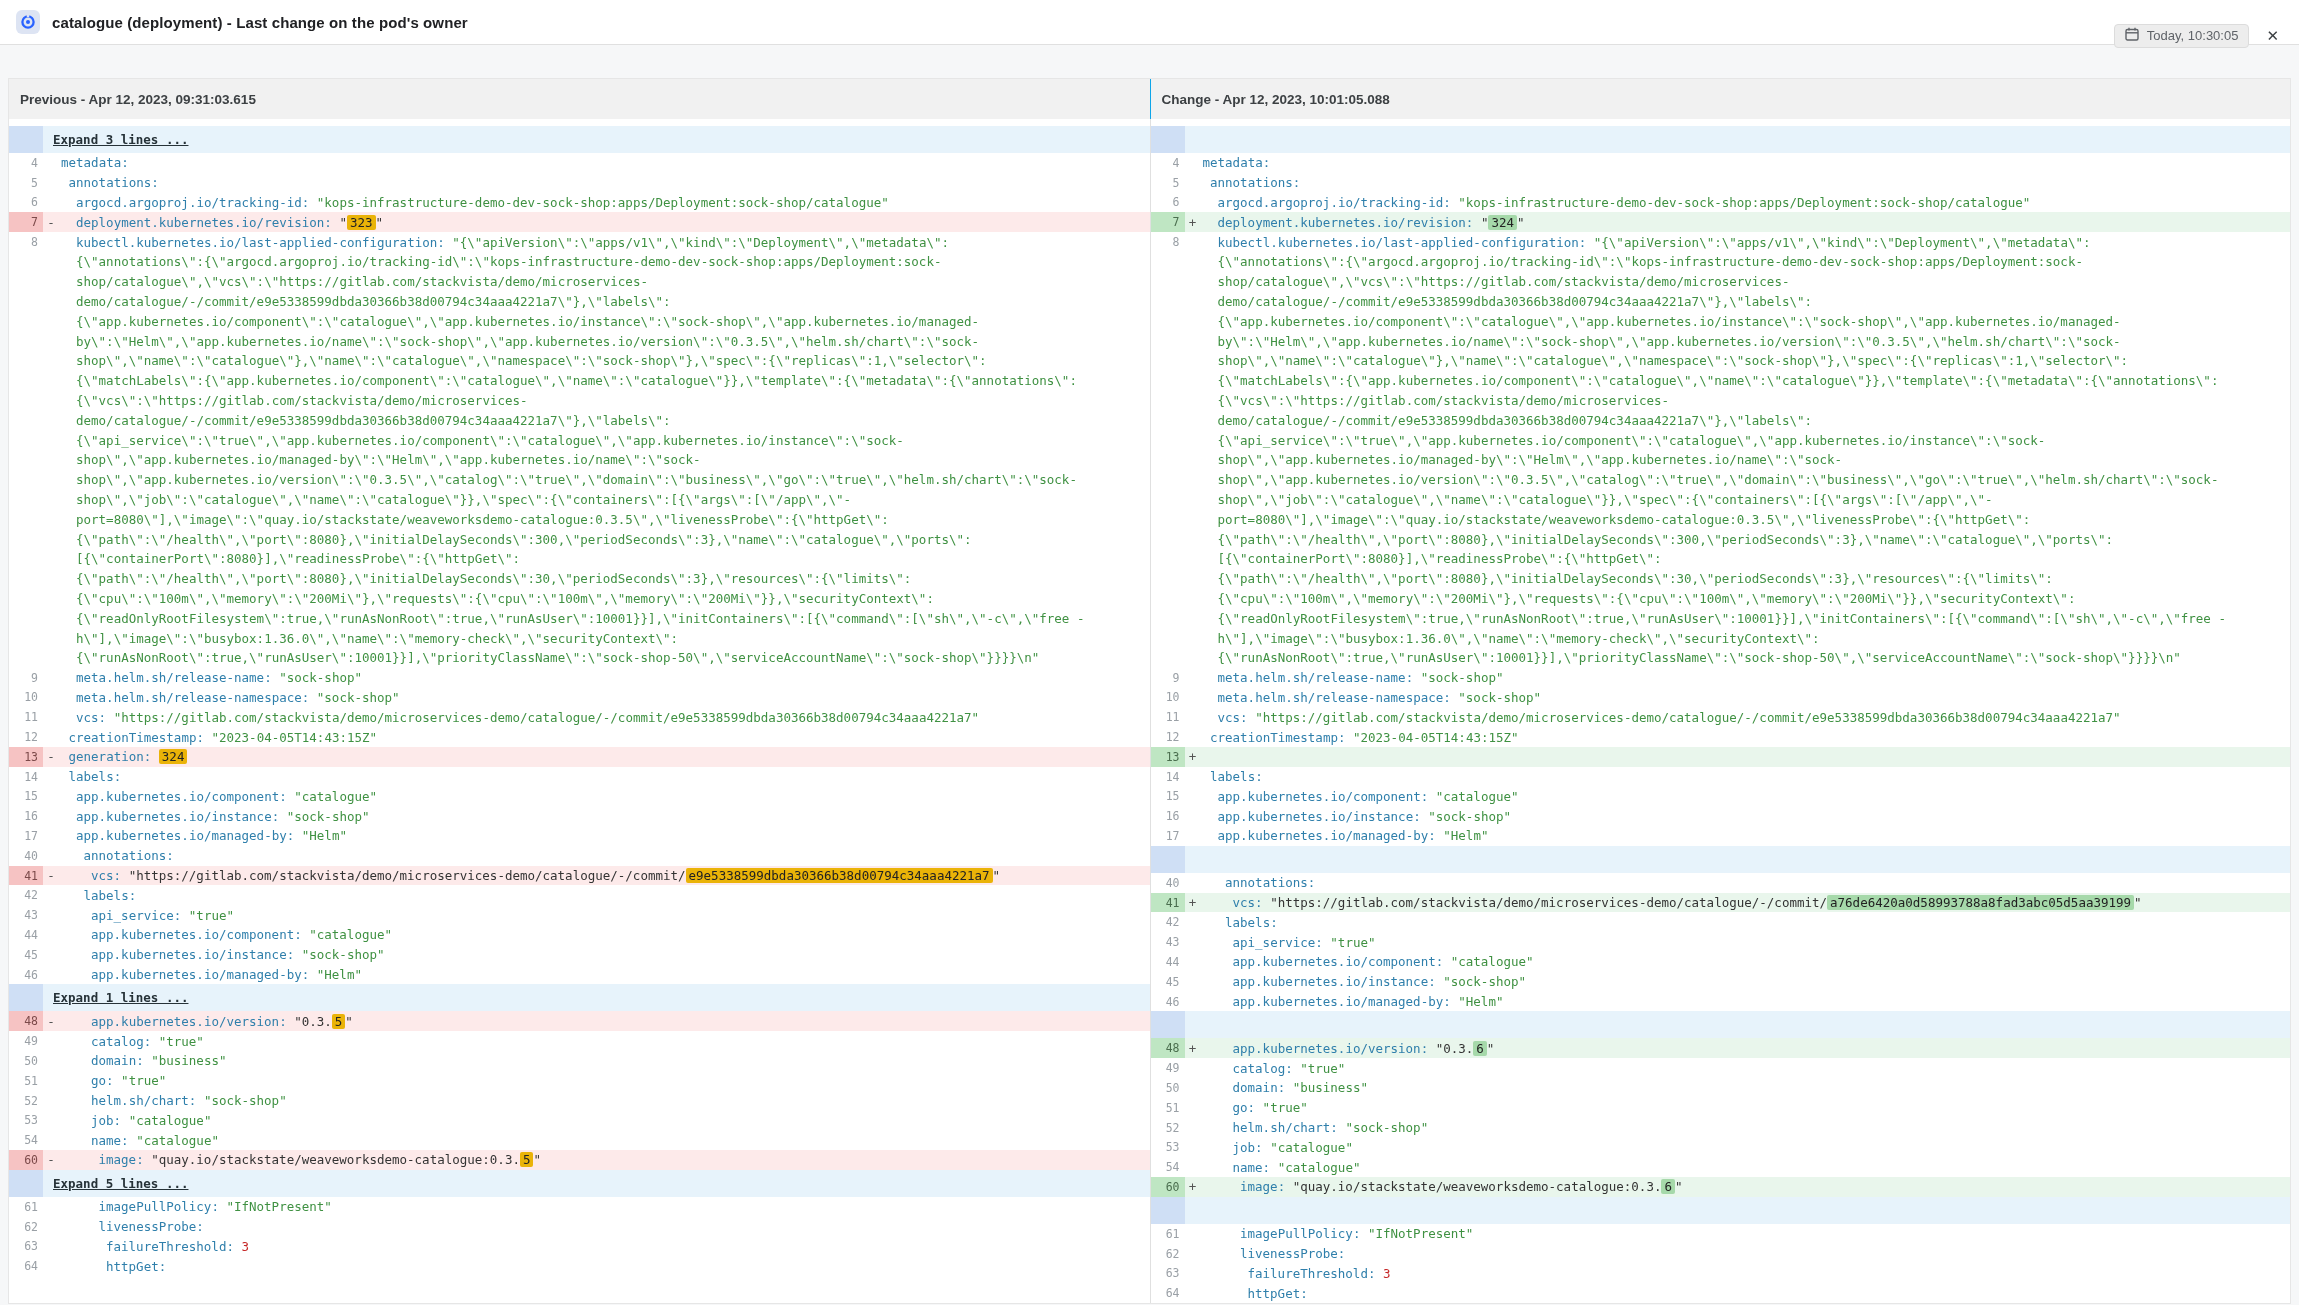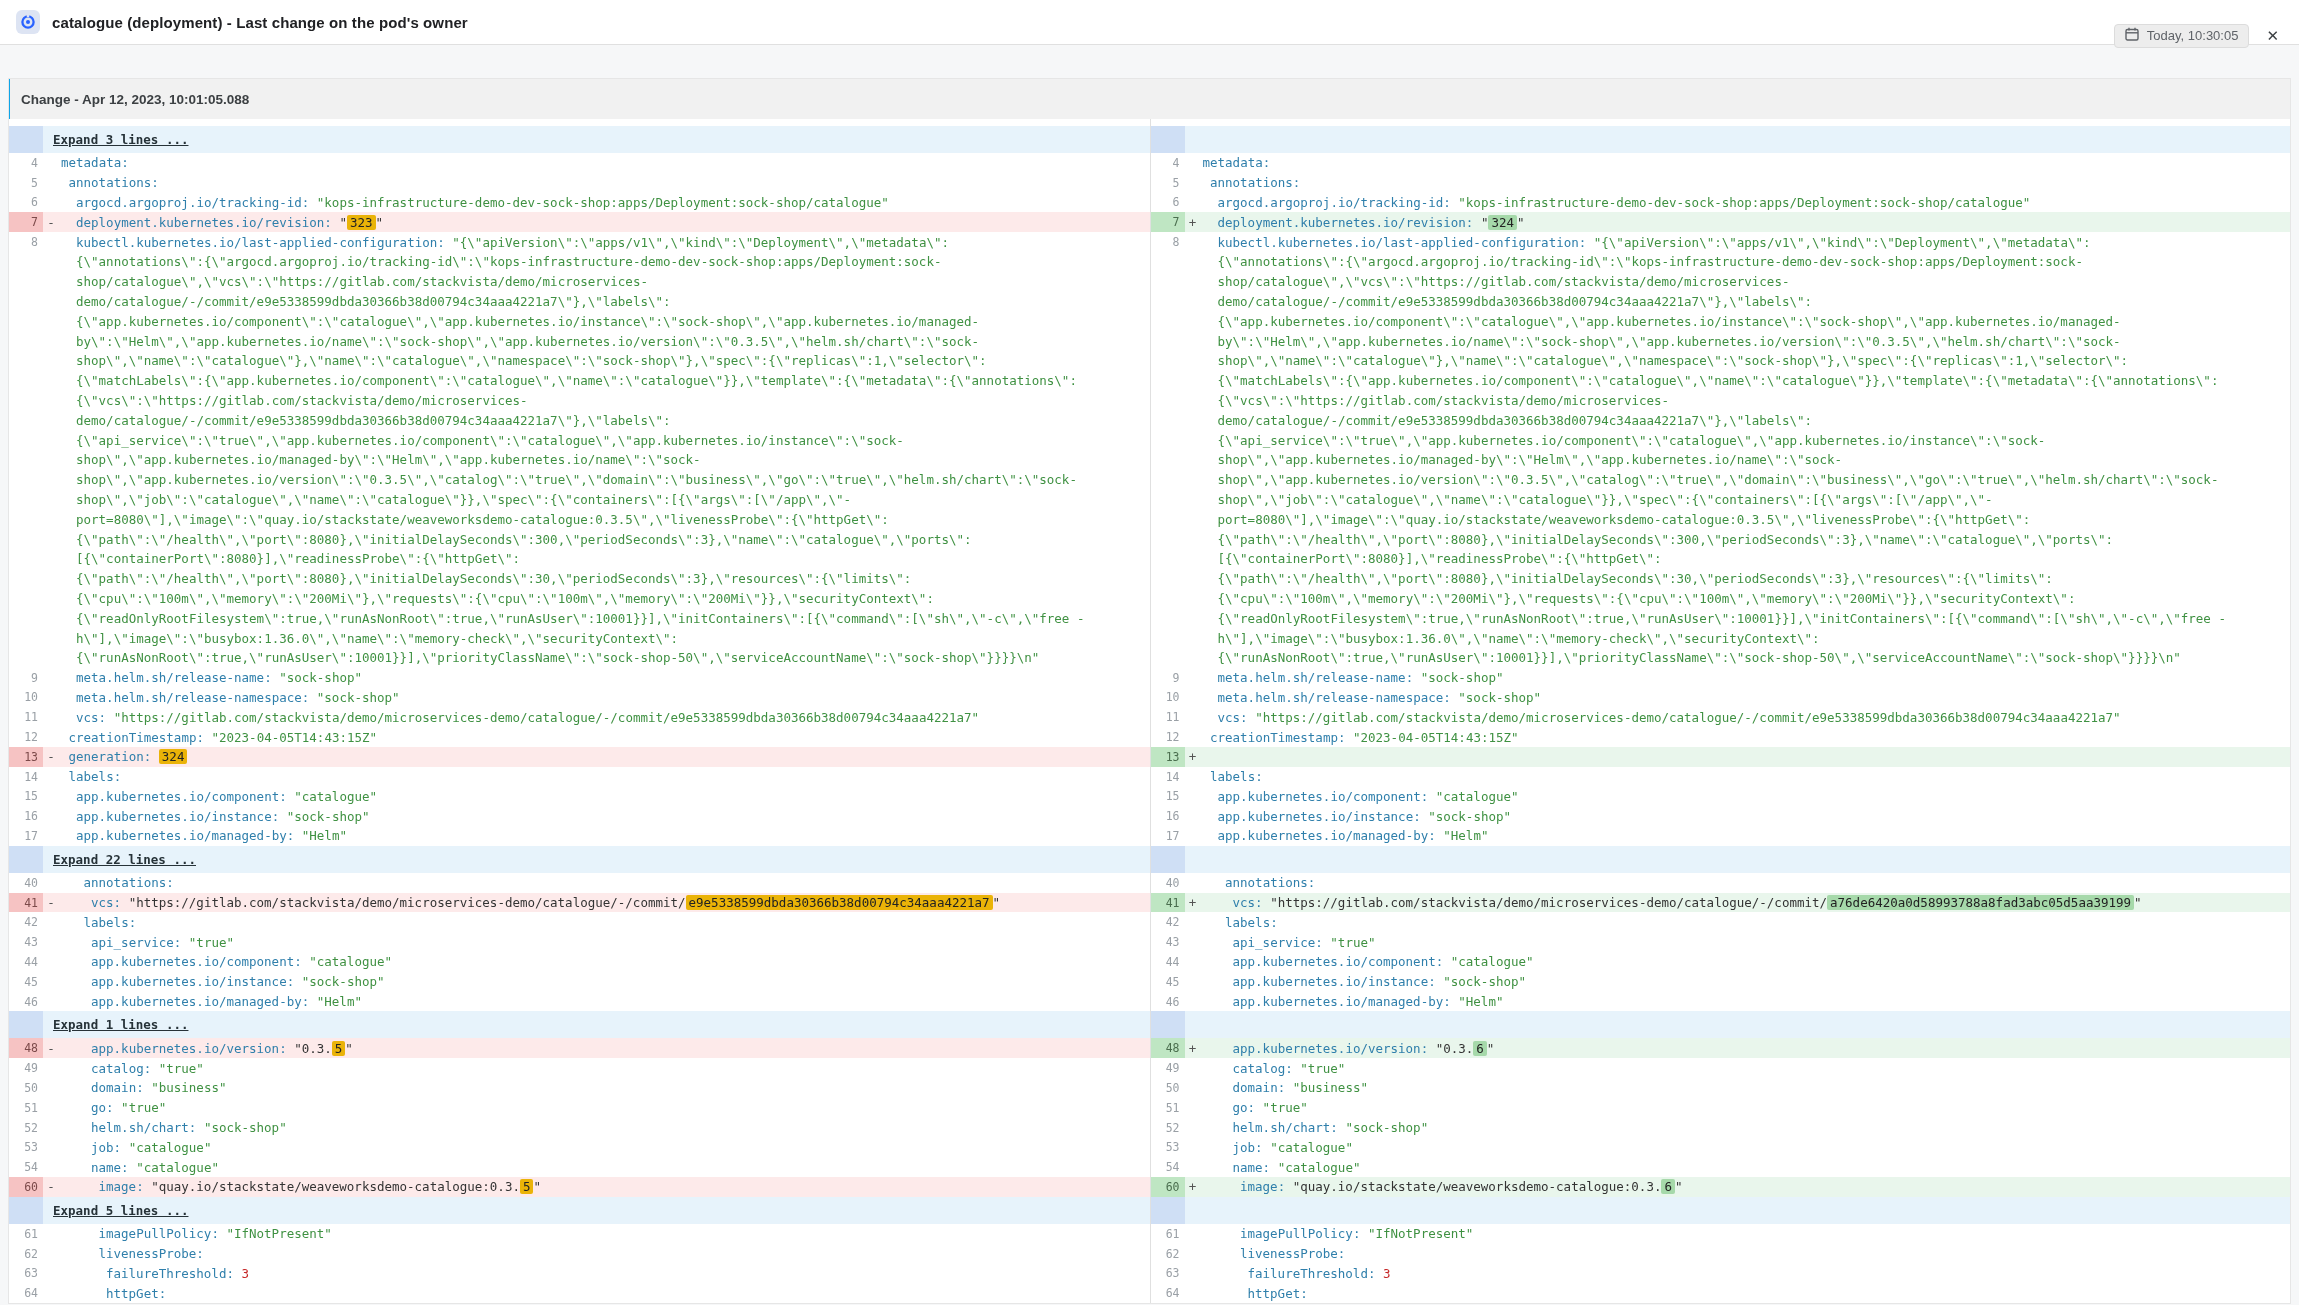--- a/index.html
+++ b/index.html
@@ -81,20 +81,21 @@
       </span>
       <span>Today, 10:30:05</span>
     </button>
     <span class="close-x">✕</span>
   </div>
 </header>
 
 <main class="page">
   <section class="card">
     <div class="col-headers">
+      <div class="col-header">Previous - Apr 12, 2023, 09:31:03.615</div>
       <div class="col-header right">Change - Apr 12, 2023, 10:01:05.088</div>
     </div>
     <div class="cols">
       <div class="col">
         <div class="rows" id="left-rows">
             <div class="row expand"><span class="num"></span><span class="expand-label">Expand 3 lines ...</span></div>
             <div class="row code"><span class="num">4</span><span class="sign"></span><span class="codeline" style="padding-left: 2px;"><span class="t-k">metadata:</span></span></div>
             <div class="row code"><span class="num">5</span><span class="sign"></span><span class="codeline" style="padding-left: 9.5px;"><span class="t-k">annotations:</span></span></div>
             <div class="row code"><span class="num">6</span><span class="sign"></span><span class="codeline" style="padding-left: 17px;"><span class="t-k">argocd.argoproj.io/tracking-id:</span><span class="t-s"> "kops-infrastructure-demo-dev-sock-shop:apps/Deployment:sock-shop/catalogue"</span></span></div>
             <div class="row code del"><span class="num">7</span><span class="sign">-</span><span class="codeline" style="padding-left: 17px;"><span class="t-k">deployment.kubernetes.io/revision:</span><span class="t-p"> "</span><span class="chip chip-del">323</span><span class="t-p">"</span></span></div>
@@ -122,21 +123,20 @@
             <div class="row code"><span class="num"></span><span class="sign"></span><span class="codeline" style="padding-left: 17px;"><span class="t-s">{\"runAsNonRoot\":true,\"runAsUser\":10001}}],\"priorityClassName\":\"sock-shop-50\",\"serviceAccountName\":\"sock-shop\"}}}}\n"</span></span></div>
             <div class="row code"><span class="num">9</span><span class="sign"></span><span class="codeline" style="padding-left: 17px;"><span class="t-k">meta.helm.sh/release-name:</span><span class="t-s"> "sock-shop"</span></span></div>
             <div class="row code"><span class="num">10</span><span class="sign"></span><span class="codeline" style="padding-left: 17px;"><span class="t-k">meta.helm.sh/release-namespace:</span><span class="t-s"> "sock-shop"</span></span></div>
             <div class="row code"><span class="num">11</span><span class="sign"></span><span class="codeline" style="padding-left: 17px;"><span class="t-k">vcs:</span><span class="t-s"> "https://gitlab.com/stackvista/demo/microservices-demo/catalogue/-/commit/e9e5338599dbda30366b38d00794c34aaa4221a7"</span></span></div>
             <div class="row code"><span class="num">12</span><span class="sign"></span><span class="codeline" style="padding-left: 9.5px;"><span class="t-k">creationTimestamp:</span><span class="t-s"> "2023-04-05T14:43:15Z"</span></span></div>
             <div class="row code del"><span class="num">13</span><span class="sign">-</span><span class="codeline" style="padding-left: 9.5px;"><span class="t-k">generation:</span><span class="t-p"> </span><span class="chip chip-del">324</span></span></div>
             <div class="row code"><span class="num">14</span><span class="sign"></span><span class="codeline" style="padding-left: 9.5px;"><span class="t-k">labels:</span></span></div>
             <div class="row code"><span class="num">15</span><span class="sign"></span><span class="codeline" style="padding-left: 17px;"><span class="t-k">app.kubernetes.io/component:</span><span class="t-s"> "catalogue"</span></span></div>
             <div class="row code"><span class="num">16</span><span class="sign"></span><span class="codeline" style="padding-left: 17px;"><span class="t-k">app.kubernetes.io/instance:</span><span class="t-s"> "sock-shop"</span></span></div>
             <div class="row code"><span class="num">17</span><span class="sign"></span><span class="codeline" style="padding-left: 17px;"><span class="t-k">app.kubernetes.io/managed-by:</span><span class="t-s"> "Helm"</span></span></div>
-            <div class="row expand"><span class="num"></span><span class="expand-label">Expand 22 lines ...</span></div>
             <div class="row code"><span class="num">40</span><span class="sign"></span><span class="codeline" style="padding-left: 24.5px;"><span class="t-k">annotations:</span></span></div>
             <div class="row code del"><span class="num">41</span><span class="sign">-</span><span class="codeline" style="padding-left: 32px;"><span class="t-k">vcs:</span><span class="t-p"> "https://gitlab.com/stackvista/demo/microservices-demo/catalogue/-/commit/</span><span class="chip chip-del">e9e5338599dbda30366b38d00794c34aaa4221a7</span><span class="t-p">"</span></span></div>
             <div class="row code"><span class="num">42</span><span class="sign"></span><span class="codeline" style="padding-left: 24.5px;"><span class="t-k">labels:</span></span></div>
             <div class="row code"><span class="num">43</span><span class="sign"></span><span class="codeline" style="padding-left: 32px;"><span class="t-k">api_service:</span><span class="t-s"> "true"</span></span></div>
             <div class="row code"><span class="num">44</span><span class="sign"></span><span class="codeline" style="padding-left: 32px;"><span class="t-k">app.kubernetes.io/component:</span><span class="t-s"> "catalogue"</span></span></div>
             <div class="row code"><span class="num">45</span><span class="sign"></span><span class="codeline" style="padding-left: 32px;"><span class="t-k">app.kubernetes.io/instance:</span><span class="t-s"> "sock-shop"</span></span></div>
             <div class="row code"><span class="num">46</span><span class="sign"></span><span class="codeline" style="padding-left: 32px;"><span class="t-k">app.kubernetes.io/managed-by:</span><span class="t-s"> "Helm"</span></span></div>
             <div class="row expand"><span class="num"></span><span class="expand-label">Expand 1 lines ...</span></div>
             <div class="row code del"><span class="num">48</span><span class="sign">-</span><span class="codeline" style="padding-left: 32px;"><span class="t-k">app.kubernetes.io/version:</span><span class="t-p"> "0.3.</span><span class="chip chip-del">5</span><span class="t-p">"</span></span></div>
             <div class="row code"><span class="num">49</span><span class="sign"></span><span class="codeline" style="padding-left: 32px;"><span class="t-k">catalog:</span><span class="t-s"> "true"</span></span></div>

